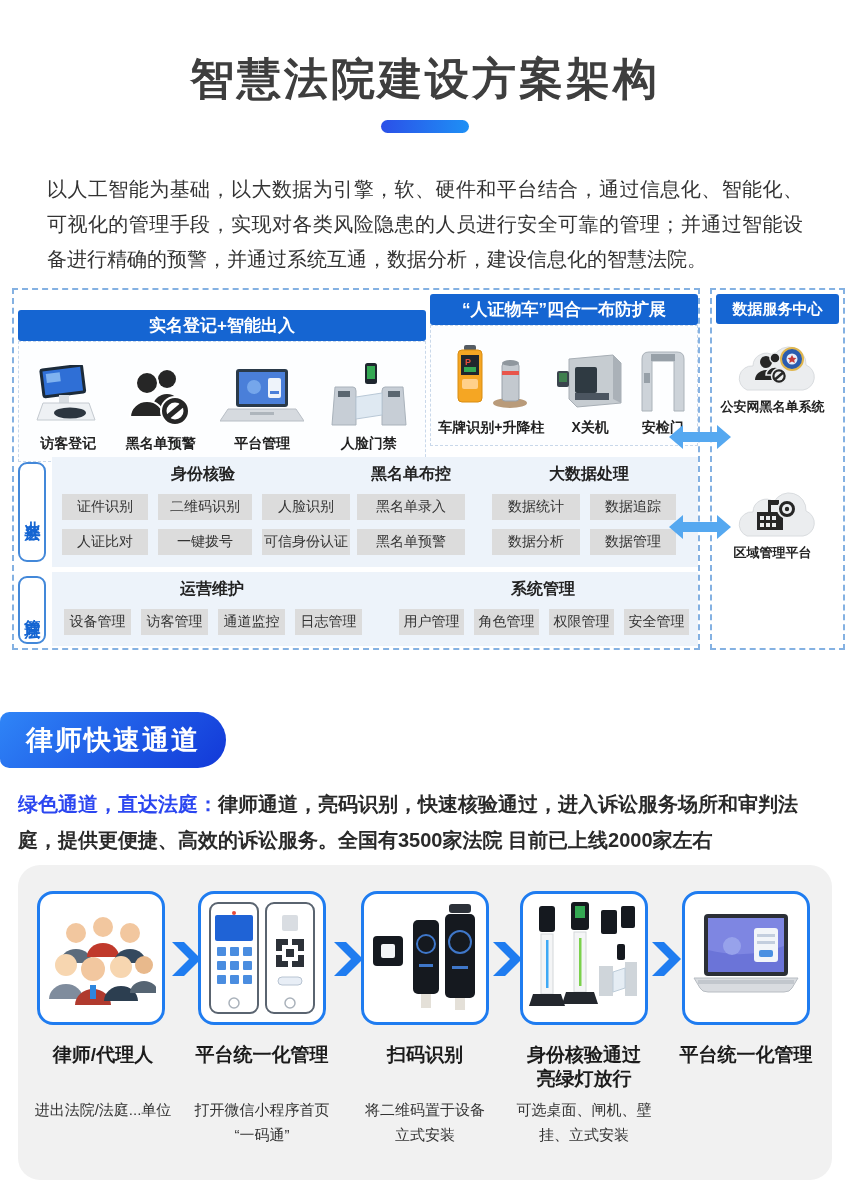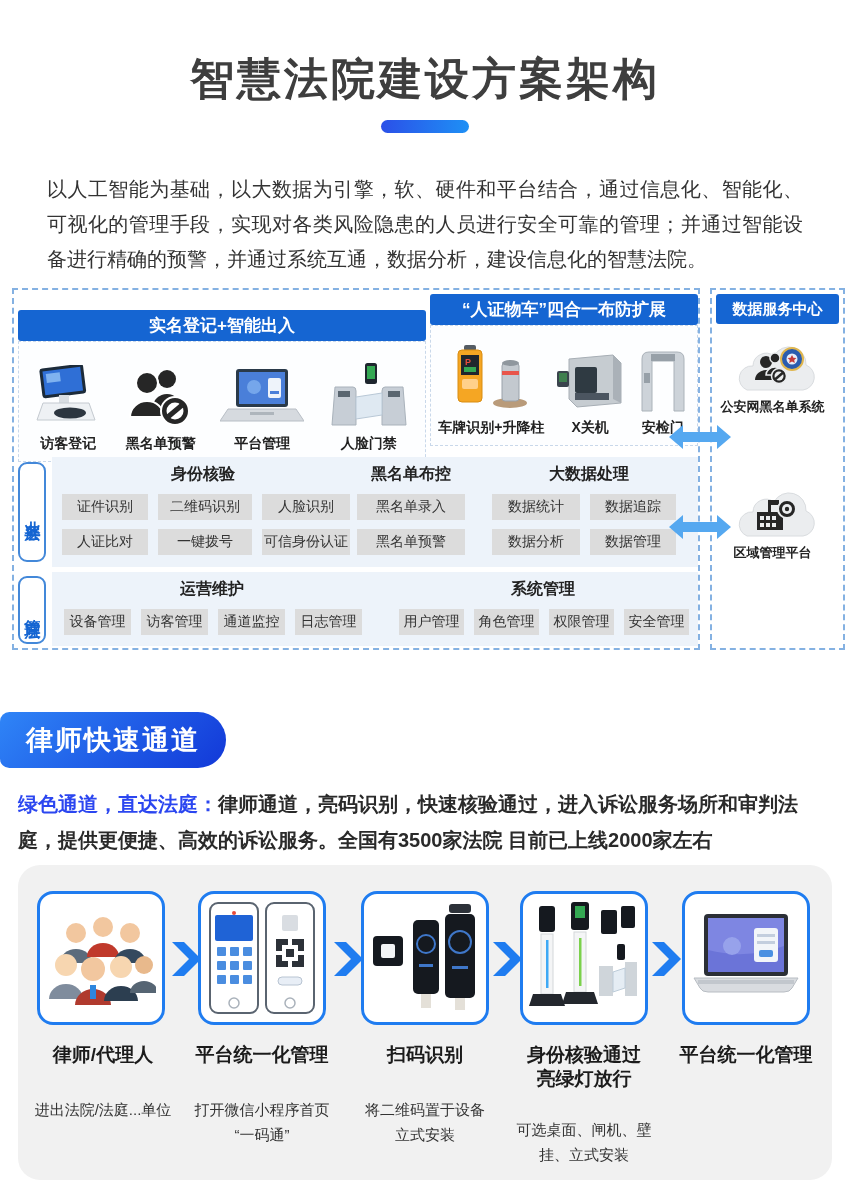--- a/index.html
+++ b/index.html
@@ -398,18 +398,18 @@
     <div class="step-title" style="left:322px;">扫码识别</div>
     <div class="step-title" style="left:481px;">身份核验通过
 亮绿灯放行</div>
     <div class="step-title" style="left:643px;">平台统一化管理</div>
 
     <div class="step-caption" style="left:-5px;text-align:center;">进出法院/法庭...单位</div>
     <div class="step-caption" style="left:154px;">打开微信小程序首页
 “一码通”</div>
     <div class="step-caption" style="left:317px;">将二维码置于设备
 立式安装</div>
-    <div class="step-caption" style="left:476px;margin-top:20px;">可选桌面、闸机、壁
+    <div class="step-caption" style="left:476px;">可选桌面、闸机、壁
 挂、立式安装</div>
     <div class="step-caption" style="left:638px;"></div>
   </div>
 
 </div>
 
 </body></html>

